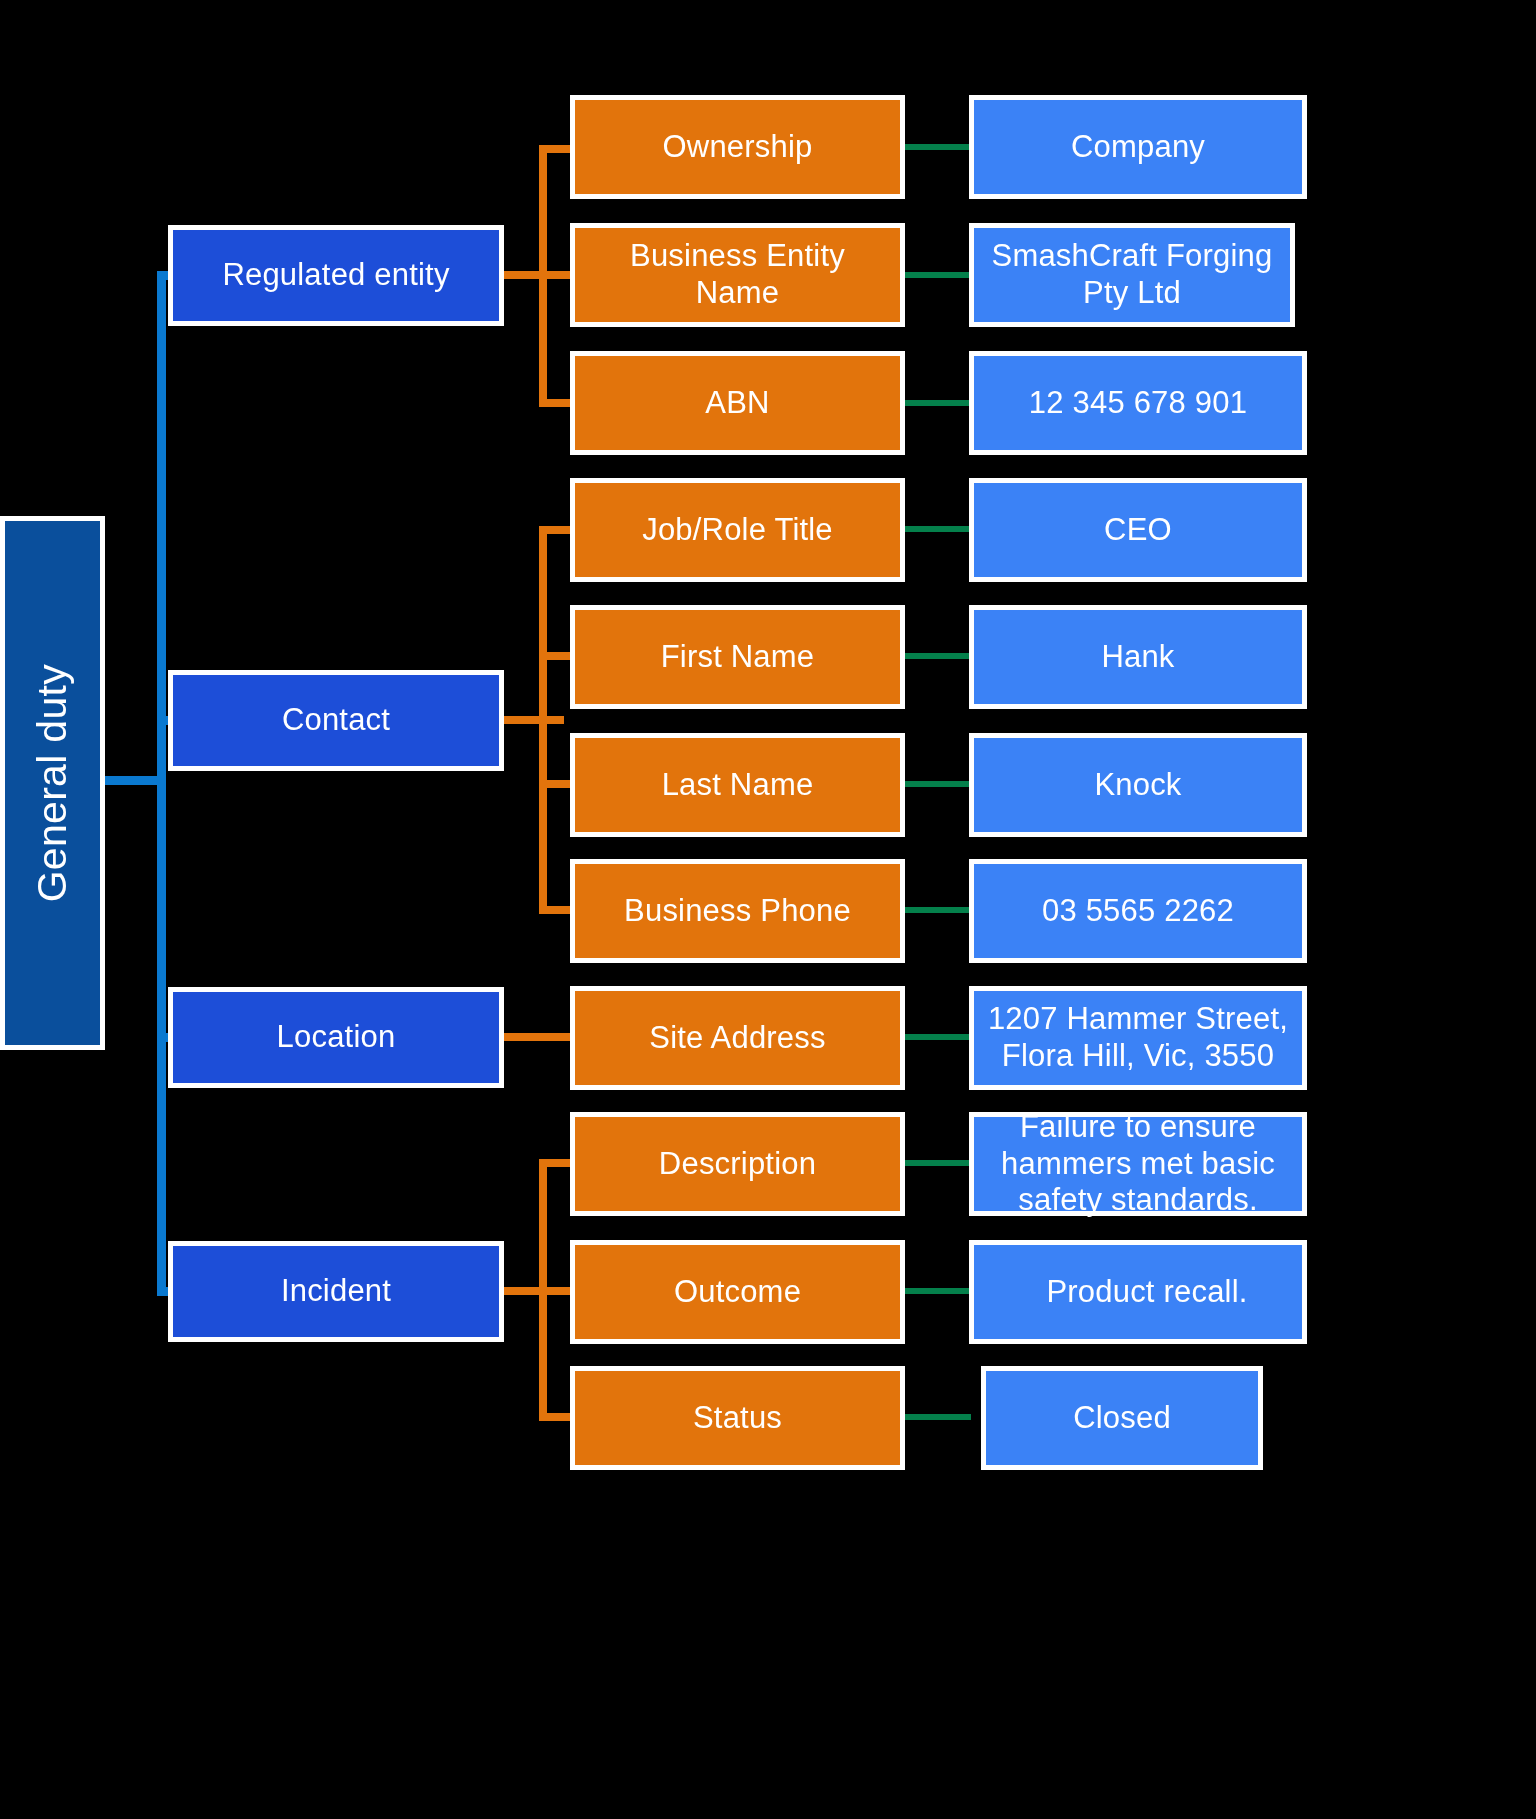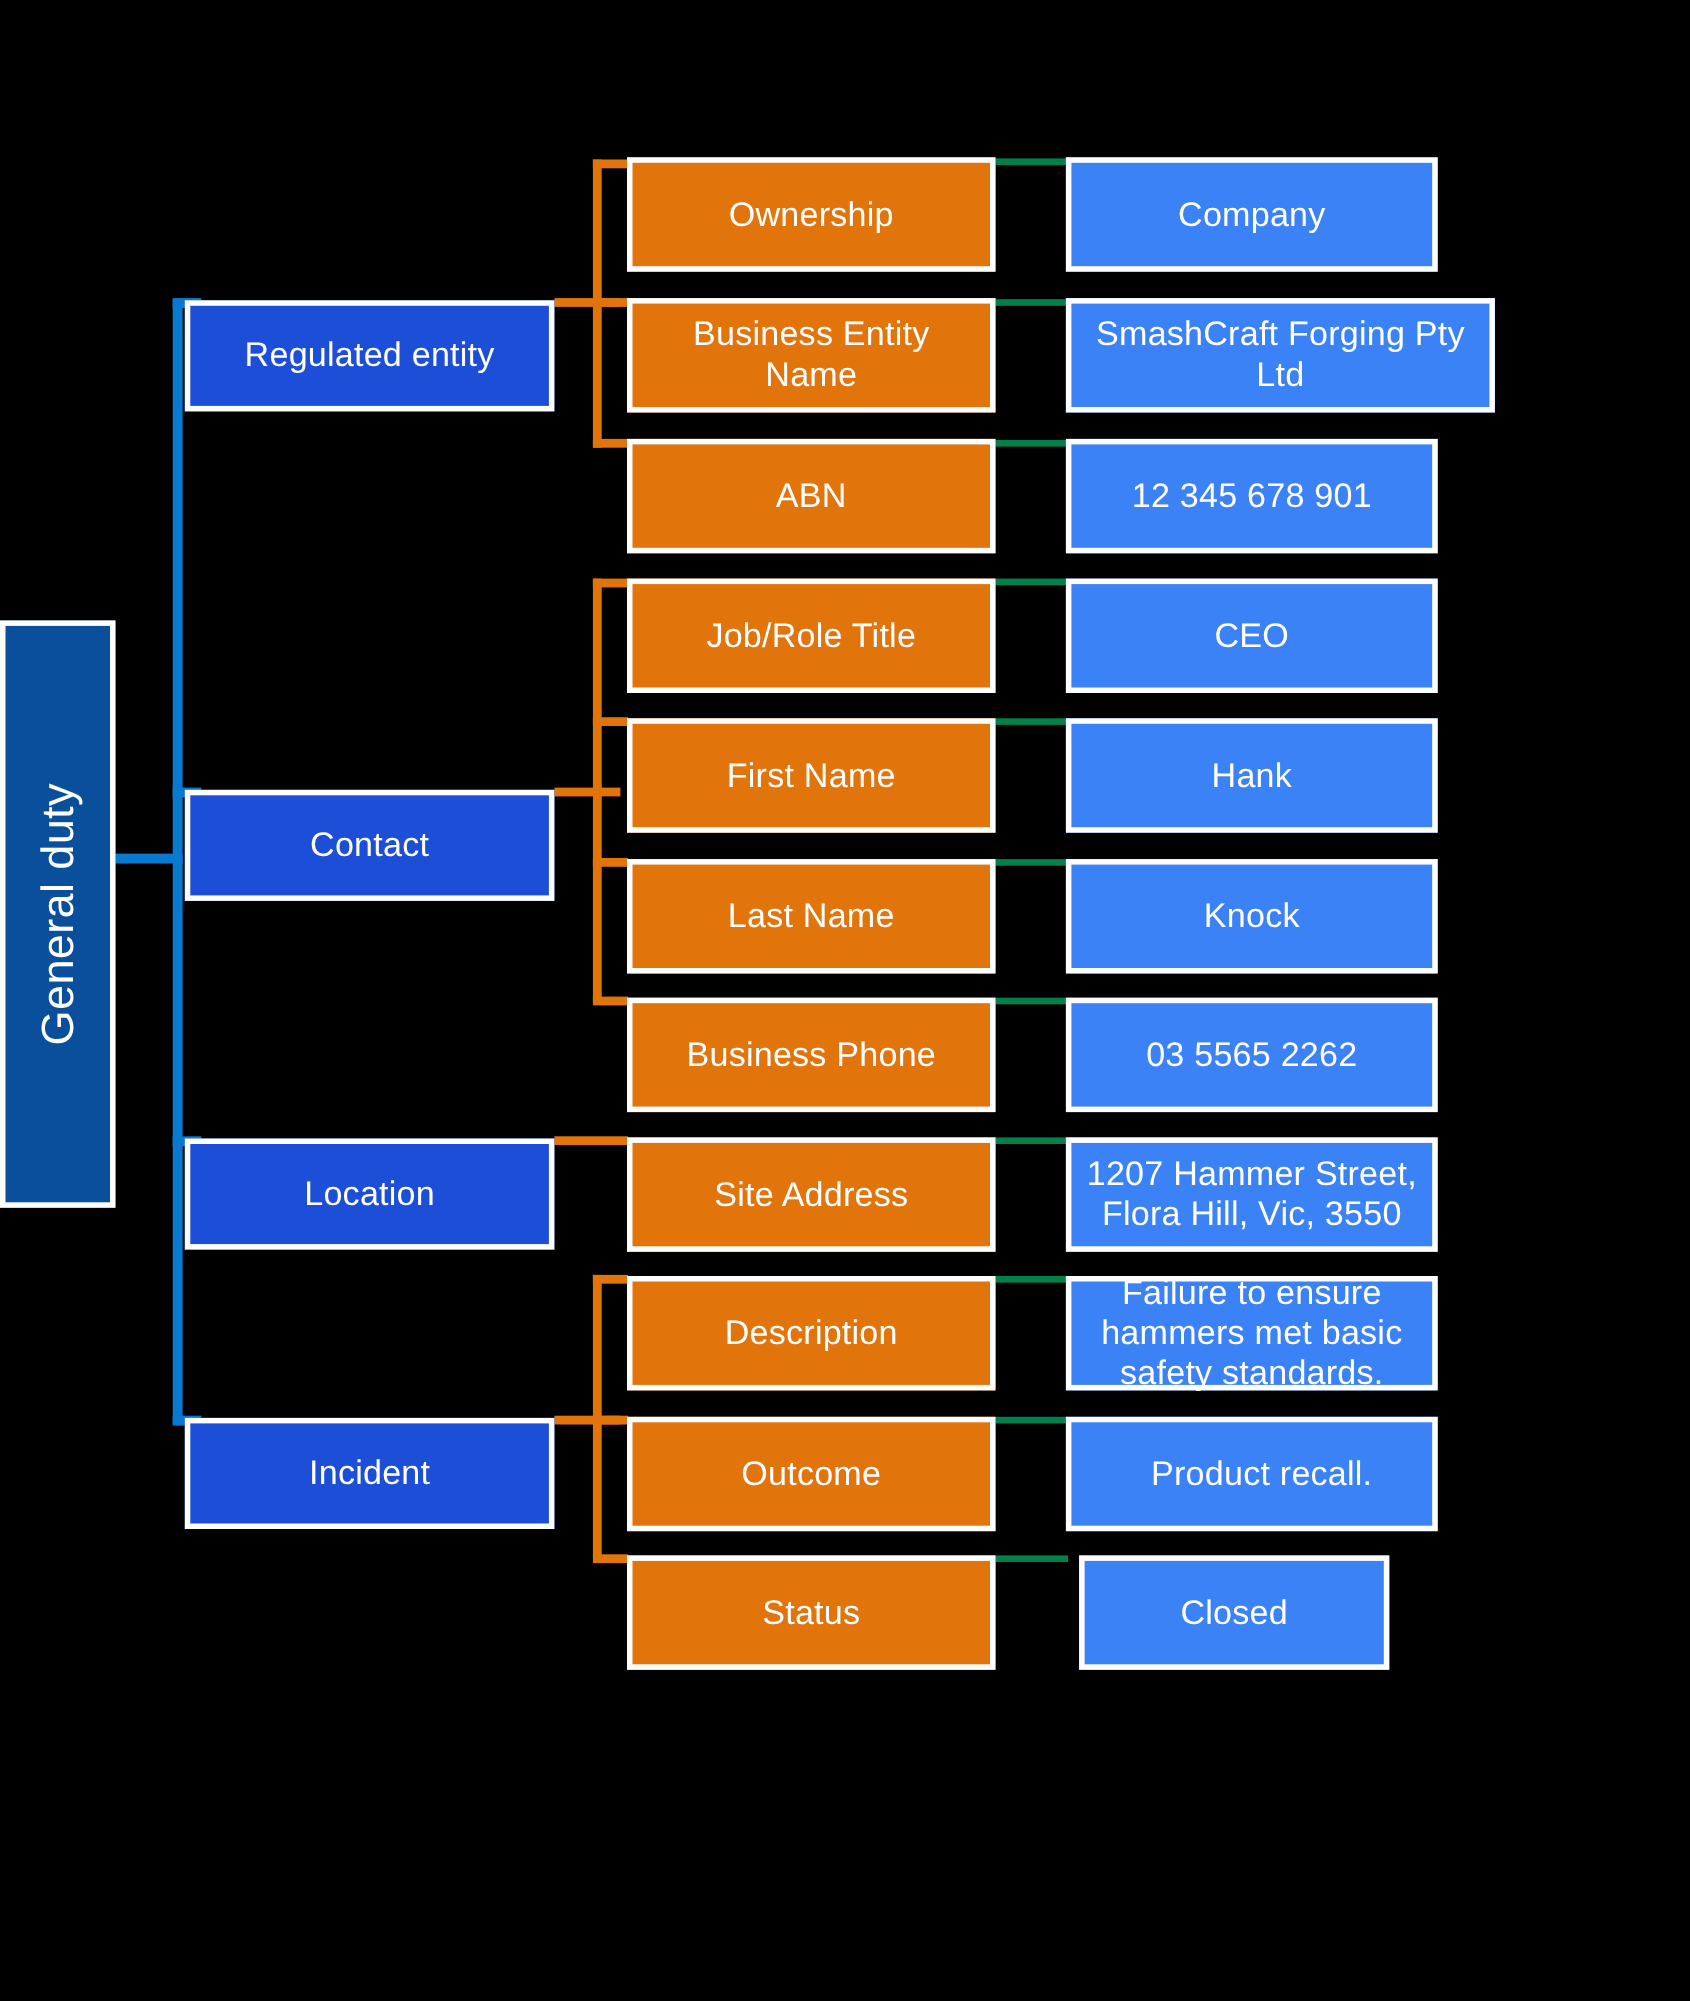--- a/index.html
+++ b/index.html
@@ -21,21 +21,20 @@
     position: absolute;
     box-sizing: border-box;
     border: 5px solid #ffffff;
     display: flex;
     align-items: center;
     justify-content: center;
     text-align: center;
     color: #ffffff;
     line-height: 1.18;
     z-index: 5;
-    margin-top: 48px;
   }
   .root-node {
     background: #0a4f9c;
     font-size: 41px;
     letter-spacing: 0.3px;
   }
   .root-node .rot {
     transform: rotate(-90deg);
     white-space: nowrap;
   }
@@ -160,21 +159,21 @@
   <div class="node field-node" style="left:570px; top:1240px; width:335px; height:104px;">
     <span>Outcome</span>
   </div>
   <div class="node field-node" style="left:570px; top:1366px; width:335px; height:104px;">
     <span>Status</span>
   </div>
 
   <div class="node value-node" style="left:969px; top:95px; width:338px; height:104px;">
     <span>Company</span>
   </div>
-  <div class="node value-node" style="left:969px; top:223px; width:390px; height:104px;">
+  <div class="node value-node" style="left:969px; top:223px; width:326px; height:104px;">
     <span>SmashCraft Forging Pty Ltd</span>
   </div>
   <div class="node value-node" style="left:969px; top:351px; width:338px; height:104px;">
     <span>12 345 678 901</span>
   </div>
   <div class="node value-node" style="left:969px; top:478px; width:338px; height:104px;">
     <span>CEO</span>
   </div>
   <div class="node value-node" style="left:969px; top:605px; width:338px; height:104px;">
     <span>Hank</span>

